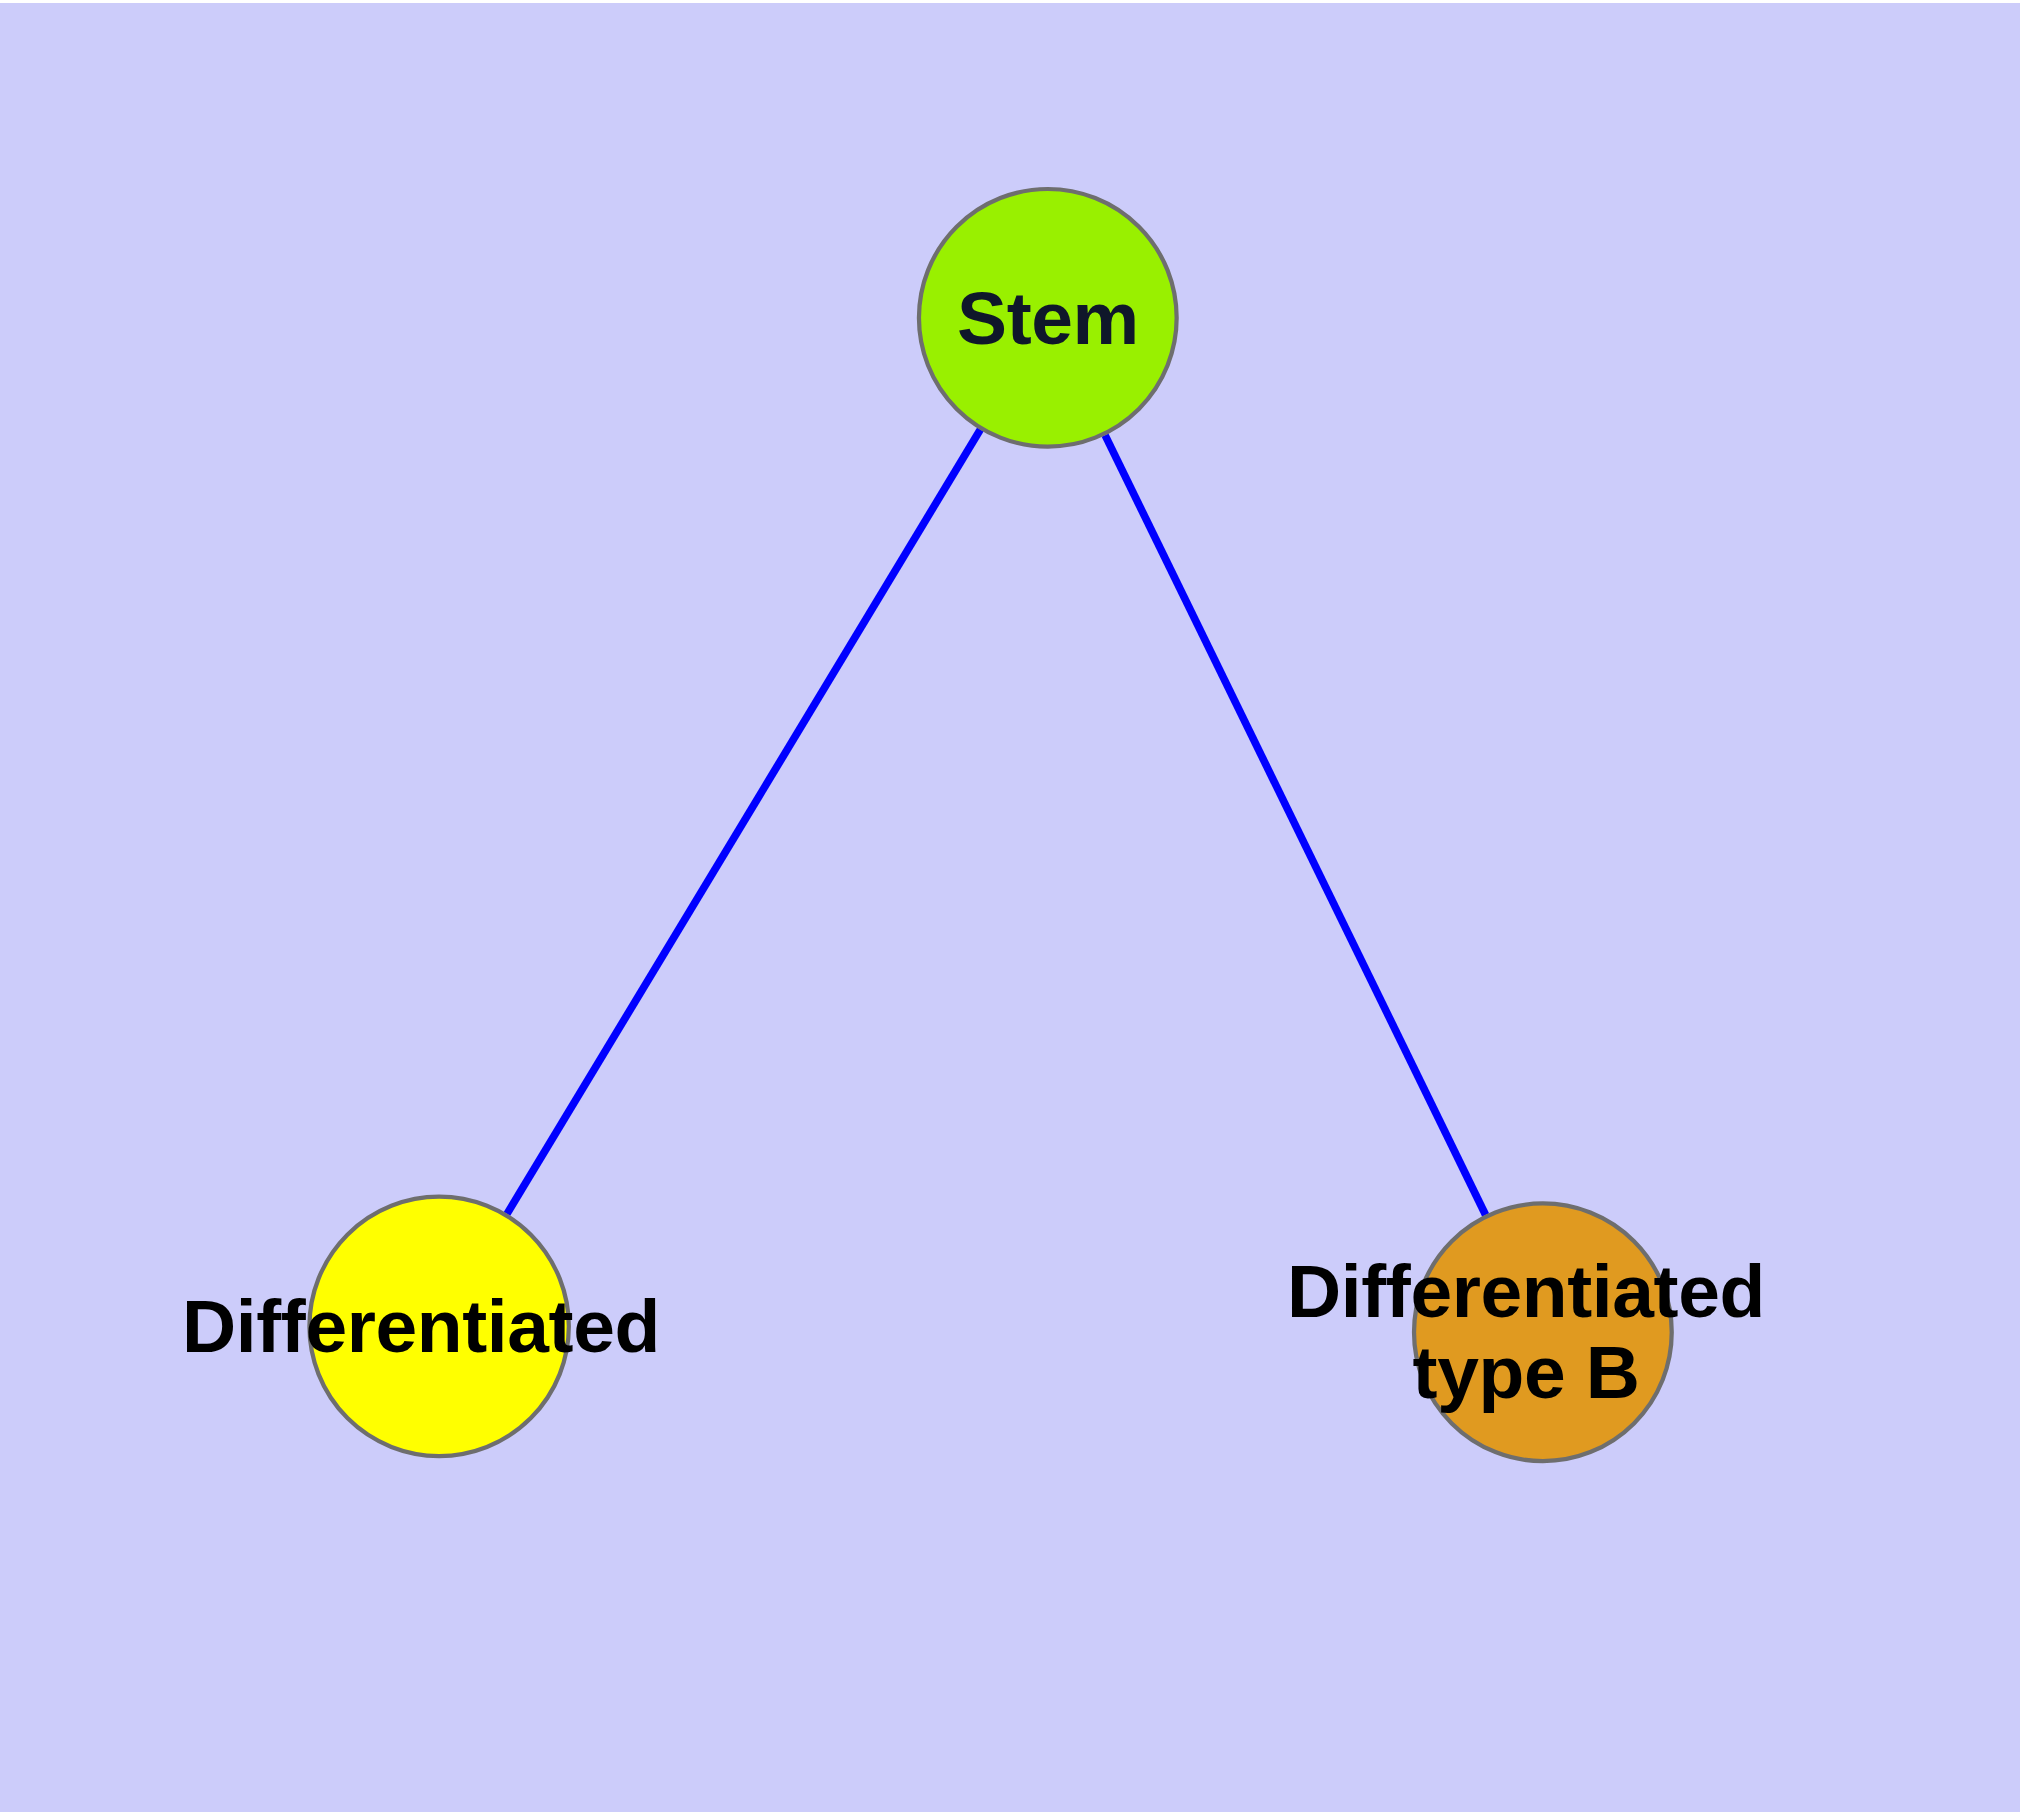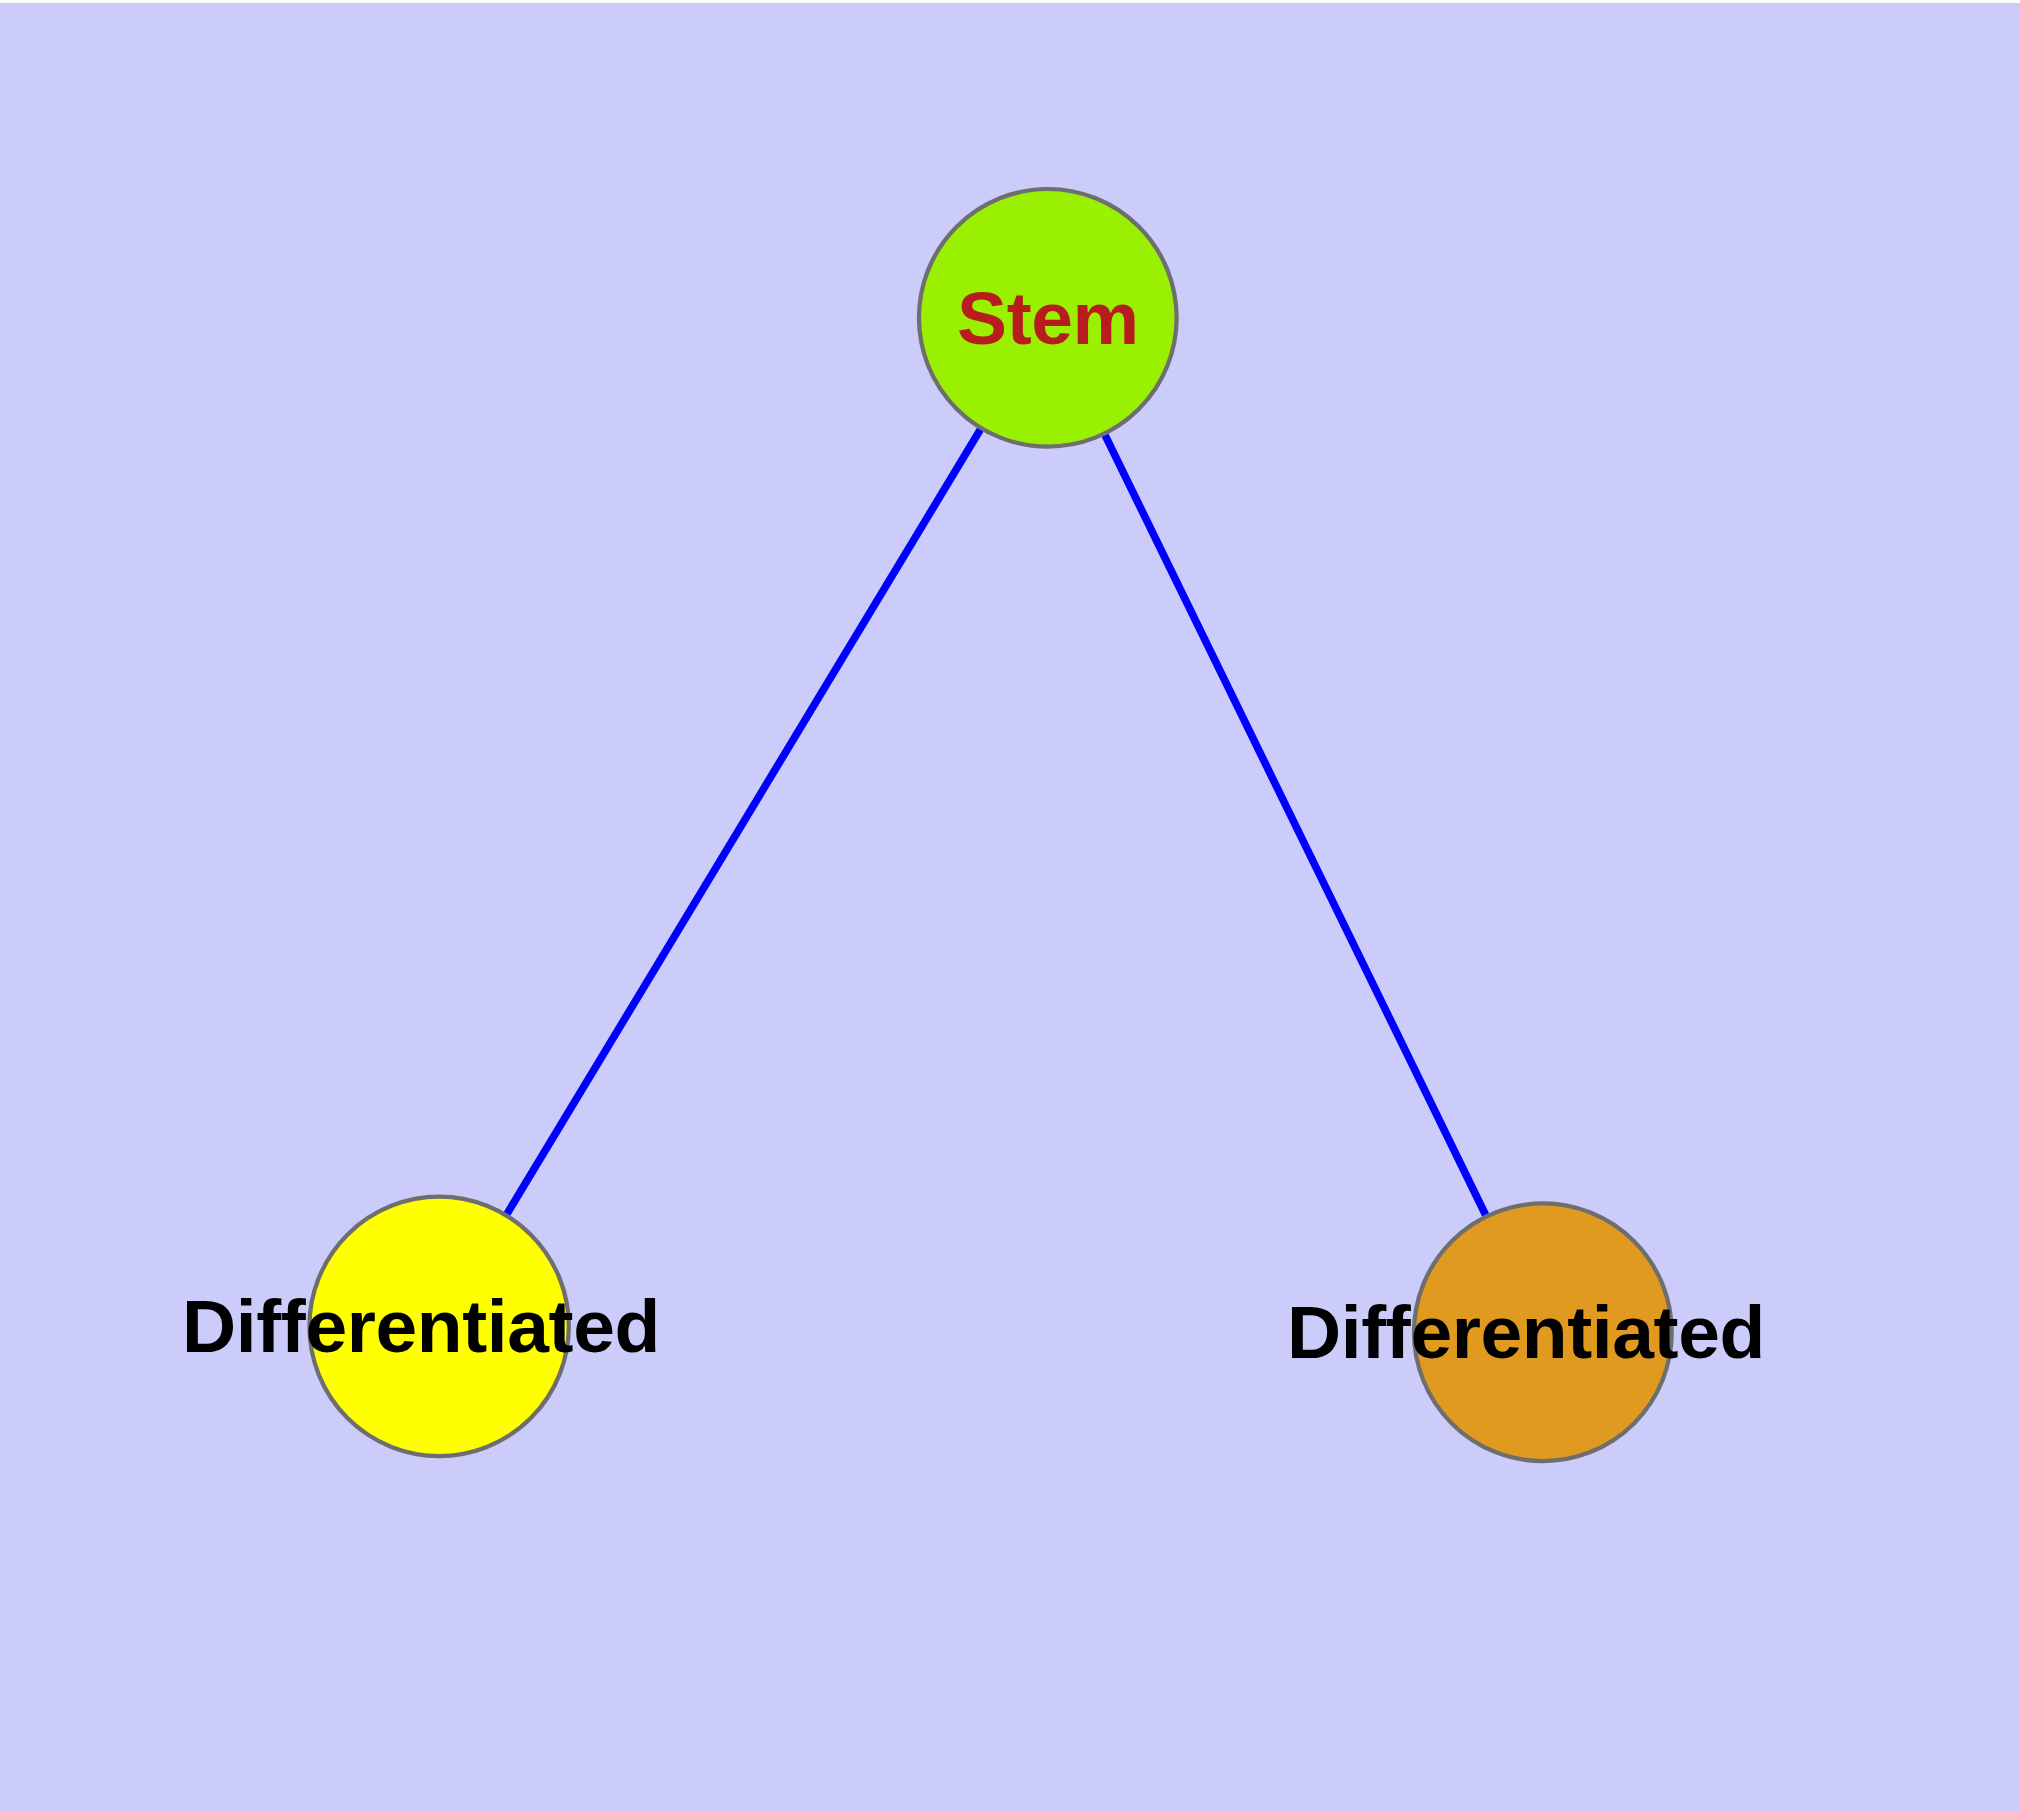--- a/index.html
+++ b/index.html
@@ -58,19 +58,19 @@
         <line x1="1303.5263515730344" y1="513.4058952618528" x2="1752.4736484269656" y2="1433.5941047381473" stroke="#0000ff" stroke-width="9" stroke-linecap="butt"></line>
       </g>
     <g id="node-layer">
         <circle cx="1236" cy="375" r="152" fill="#99f000" stroke="#6e6e6e" stroke-width="5"></circle>
         <circle cx="518" cy="1565" r="153" fill="#ffff00" stroke="#6e6e6e" stroke-width="5"></circle>
         <circle cx="1820" cy="1572" r="152" fill="#e09a20" stroke="#6e6e6e" stroke-width="5"></circle>
       </g>
   </svg>
 
   <div id="label-layer">
-      <div class="node-label" style="left: 1048px; top: 318px; color: #b91c1c; font-size: 75px;"><span style="display: block;">Stem</span></div>
+      <div class="node-label" style="left: 1048px; top: 318px; color: #0f172a; font-size: 75px;"><span style="display: block;">Stem</span></div>
       <div class="node-label" style="left: 421px; top: 1326px; color: rgb(0, 0, 0); font-size: 75px;"><span style="display: block;">Differentiated</span></div>
-      <div class="node-label" style="left: 1526px; top: 1332px; color: rgb(0, 0, 0); font-size: 75px;"><span style="display: block;">Differentiated</span></div>
+      <div class="node-label" style="left: 1526px; top: 1332px; color: rgb(0, 0, 0); font-size: 75px;"><span style="display: block;">Differentiated</span><span style="display: block;">type B</span></div>
     </div>
 
 </div>
 
 
 </body></html>

